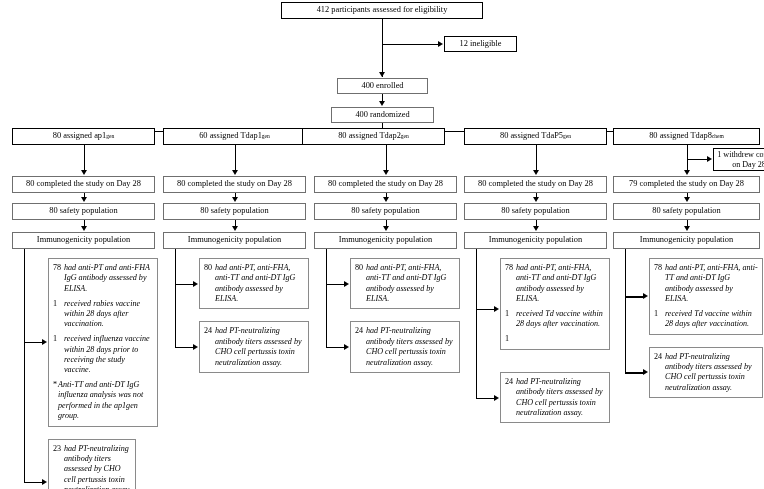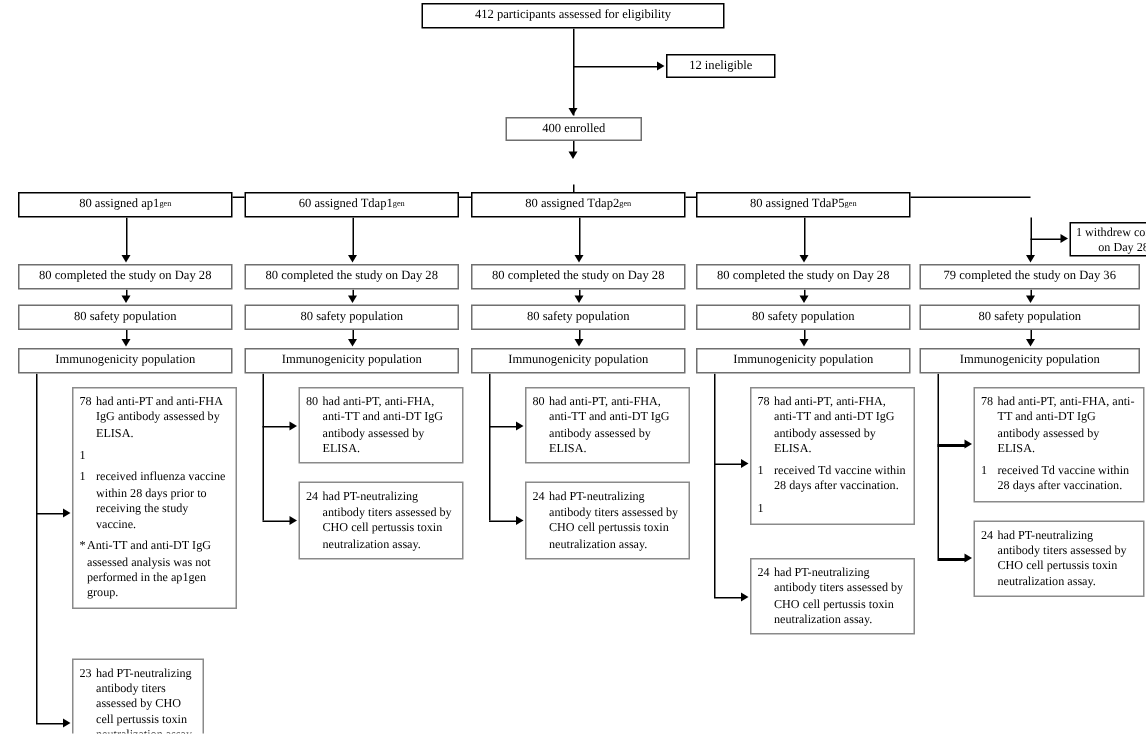--- a/index.html
+++ b/index.html
@@ -34,21 +34,21 @@
     background:#fff;
     font-size:8.1px;
     line-height:1.28;
     text-align:left;
     padding:4px 4px 4px 4px;
     z-index:3;
   }
   .itm{display:flex;margin-bottom:4.5px;}
   .itm:last-child{margin-bottom:0;}
   .itm .n{flex:0 0 11px;text-align:left;}
-  .itm .t{flex:1 1 auto;}
+  .itm .t{flex:1 1 auto;font-style:italic;}
   .itm.star .n{flex:0 0 5px;}
 
   
   .ln{position:absolute;background:#000;z-index:1;}
   .vl{width:1.2px;}
   .hl{height:1.2px;}
   .arw{position:absolute;width:0;height:0;z-index:2;}
   .arw.down{border-left:3.6px solid transparent;border-right:3.6px solid transparent;border-top:5.5px solid #000;}
   .arw.right{border-top:3.6px solid transparent;border-bottom:3.6px solid transparent;border-left:5.5px solid #000;}
 
@@ -60,20 +60,21 @@
 <div id="canvas">
     <div class="box " style="left: 281px; top: 2px; width: 202px; height: 17px;">412 participants assessed for eligibility</div>
     <div class="ln vl" style="left: 382px; top: 19px; height: 58px;"></div>
     <div class="ln hl" style="left: 382px; top: 44px; width: 56px;"></div>
     <div class="arw right" style="left: 438px; top: 41px;"></div>
     <div class="box " style="left: 444px; top: 36px; width: 73px; height: 16px;">12 ineligible</div>
     <div class="arw down" style="left: 379px; top: 72px;"></div>
     <div class="box lite" style="left: 337px; top: 78px; width: 91px; height: 16px;">400 enrolled</div>
     <div class="ln vl" style="left: 382px; top: 94px; height: 9px;"></div>
     <div class="arw down" style="left: 379px; top: 101px;"></div>
+    <div class="box lite" style="left: 331px; top: 107px; width: 103px; height: 16px;">400 randomized</div>
     <div class="ln vl" style="left: 382px; top: 123px; height: 9px;"></div>
     <div class="ln hl" style="left: 83.5px; top: 131px; width: 603px;"></div>
     <div class="ln vl" style="left: 83.5px; top: 131px;"></div>
     <div class="box" style="left: 12px; top: 128px; width: 143px; height: 17px;">
       <span>80 assigned ap1</span>
       <sub>gen</sub>
     </div>
     <div class="ln vl" style="left: 83.5px; top: 145px; height: 26px;"></div>
     <div class="arw down" style="left: 80.5px; top: 170px;"></div>
     <div class="box lite" style="left: 12px; top: 176px; width: 143px; height: 17px;">80 completed the study on Day 28</div>
@@ -83,28 +84,29 @@
     <div class="ln vl" style="left: 83.5px; top: 220px; height: 7px;"></div>
     <div class="arw down" style="left: 80.5px; top: 226px;"></div>
     <div class="box lite" style="left: 12px; top: 232px; width: 143px; height: 17px;">Immunogenicity population</div>
     <div class="detail" style="left: 48px; top: 258px; width: 110px;">
       <div class="itm">
         <span class="n">78</span>
         <span class="t">had anti-PT and anti-FHA IgG antibody assessed by ELISA.</span>
       </div>
       <div class="itm">
         <span class="n">1</span>
+        <span class="t">received rabies vaccine within 28 days after vaccination.</span>
       </div>
       <div class="itm">
         <span class="n">1</span>
         <span class="t">received influenza vaccine within 28 days prior to receiving the study vaccine.</span>
       </div>
       <div class="itm star">
         <span class="n">*</span>
-        <span class="t">Anti-TT and anti-DT IgG assessed analysis was not performed in the ap1gen group.</span>
+        <span class="t">Anti-TT and anti-DT IgG influenza analysis was not performed in the ap1gen group.</span>
       </div>
     </div>
     <div class="detail" style="left: 48px; top: 438.531px; width: 88px;">
       <div class="itm">
         <span class="n">23</span>
         <span class="t">had PT-neutralizing antibody titers assessed by CHO cell pertussis toxin neutralization assay.</span>
       </div>
     </div>
     <div class="ln vl" style="left: 24px; top: 249px; height: 233.039px;"></div>
     <div class="ln hl" style="left: 24px; top: 342.266px; width: 19px;"></div>
@@ -136,21 +138,21 @@
         <span class="n">24</span>
         <span class="t">had PT-neutralizing antibody titers assessed by CHO cell pertussis toxin neutralization assay.</span>
       </div>
     </div>
     <div class="ln vl" style="left: 175px; top: 249px; height: 98.1562px;"></div>
     <div class="ln hl" style="left: 175px; top: 283.719px; width: 19px;"></div>
     <div class="arw right" style="left: 193px; top: 280.719px;"></div>
     <div class="ln hl" style="left: 175px; top: 347.156px; width: 19px;"></div>
     <div class="arw right" style="left: 193px; top: 344.156px;"></div>
     <div class="ln vl" style="left: 385.5px; top: 131px;"></div>
-    <div class="box" style="left: 314px; top: 128px; width: 143px; height: 17px;">
+    <div class="box" style="left: 302px; top: 128px; width: 143px; height: 17px;">
       <span>80 assigned Tdap2</span>
       <sub>gen</sub>
     </div>
     <div class="ln vl" style="left: 385.5px; top: 145px; height: 26px;"></div>
     <div class="arw down" style="left: 382.5px; top: 170px;"></div>
     <div class="box lite" style="left: 314px; top: 176px; width: 143px; height: 17px;">80 completed the study on Day 28</div>
     <div class="ln vl" style="left: 385.5px; top: 193px; height: 5px;"></div>
     <div class="arw down" style="left: 382.5px; top: 197px;"></div>
     <div class="box lite" style="left: 314px; top: 203px; width: 143px; height: 17px;">80 safety population</div>
     <div class="ln vl" style="left: 385.5px; top: 220px; height: 7px;"></div>
@@ -205,26 +207,30 @@
         <span class="n">24</span>
         <span class="t">had PT-neutralizing antibody titers assessed by CHO cell pertussis toxin neutralization assay.</span>
       </div>
     </div>
     <div class="ln vl" style="left: 476px; top: 249px; height: 148.594px;"></div>
     <div class="ln hl" style="left: 476px; top: 308.938px; width: 19px;"></div>
     <div class="arw right" style="left: 494px; top: 305.938px;"></div>
     <div class="ln hl" style="left: 476px; top: 397.594px; width: 19px;"></div>
     <div class="arw right" style="left: 494px; top: 394.594px;"></div>
     <div class="ln vl" style="left: 686.5px; top: 131px;"></div>
+    <div class="box" style="left: 613px; top: 128px; width: 147px; height: 17px;">
+      <span>80 assigned Tdap8</span>
+      <sub>chem</sub>
+    </div>
     <div class="ln vl" style="left: 686.5px; top: 145px; height: 26px;"></div>
     <div class="arw down" style="left: 683.5px; top: 170px;"></div>
     <div class="ln hl" style="left: 686.5px; top: 159px; width: 22px;"></div>
     <div class="arw right" style="left: 706.5px; top: 156px;"></div>
     <div class="box" style="left: 712.5px; top: 148px; width: 73px; height: 23px; font-size: 8.1px; line-height: 1.2;">1 withdrew consent on Day 28</div>
-    <div class="box lite" style="left: 613px; top: 176px; width: 147px; height: 17px;">79 completed the study on Day 36</div>
+    <div class="box lite" style="left: 613px; top: 176px; width: 147px; height: 17px;">79 completed the study on Day 28</div>
     <div class="ln vl" style="left: 686.5px; top: 193px; height: 5px;"></div>
     <div class="arw down" style="left: 683.5px; top: 197px;"></div>
     <div class="box lite" style="left: 613px; top: 203px; width: 147px; height: 17px;">80 safety population</div>
     <div class="ln vl" style="left: 686.5px; top: 220px; height: 7px;"></div>
     <div class="arw down" style="left: 683.5px; top: 226px;"></div>
     <div class="box lite" style="left: 613px; top: 232px; width: 147px; height: 17px;">Immunogenicity population</div>
     <div class="detail" style="left: 649px; top: 258px; width: 114px;">
       <div class="itm">
         <span class="n">78</span>
         <span class="t">had anti-PT, anti-FHA, anti-TT and anti-DT IgG antibody assessed by ELISA.</span>

